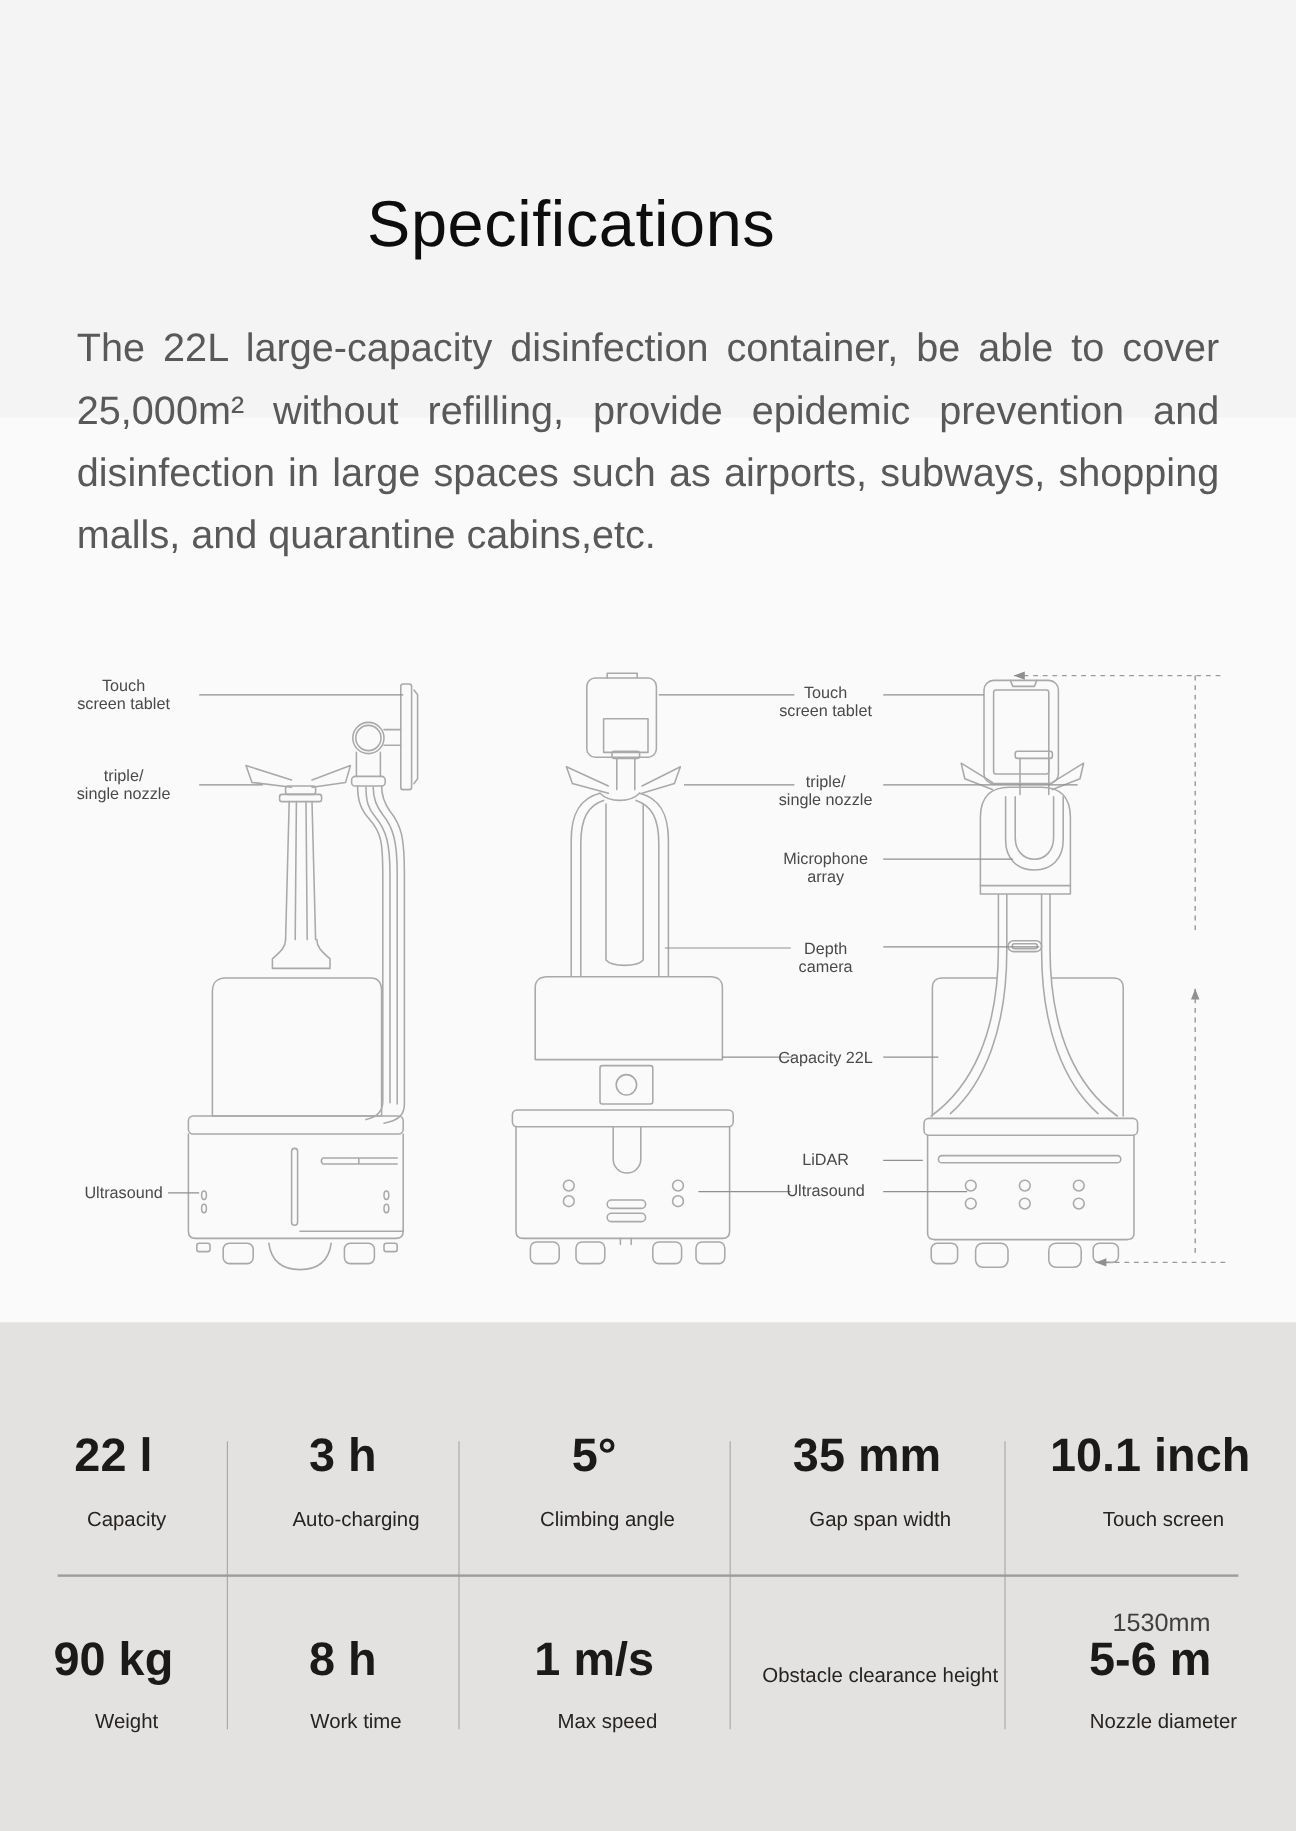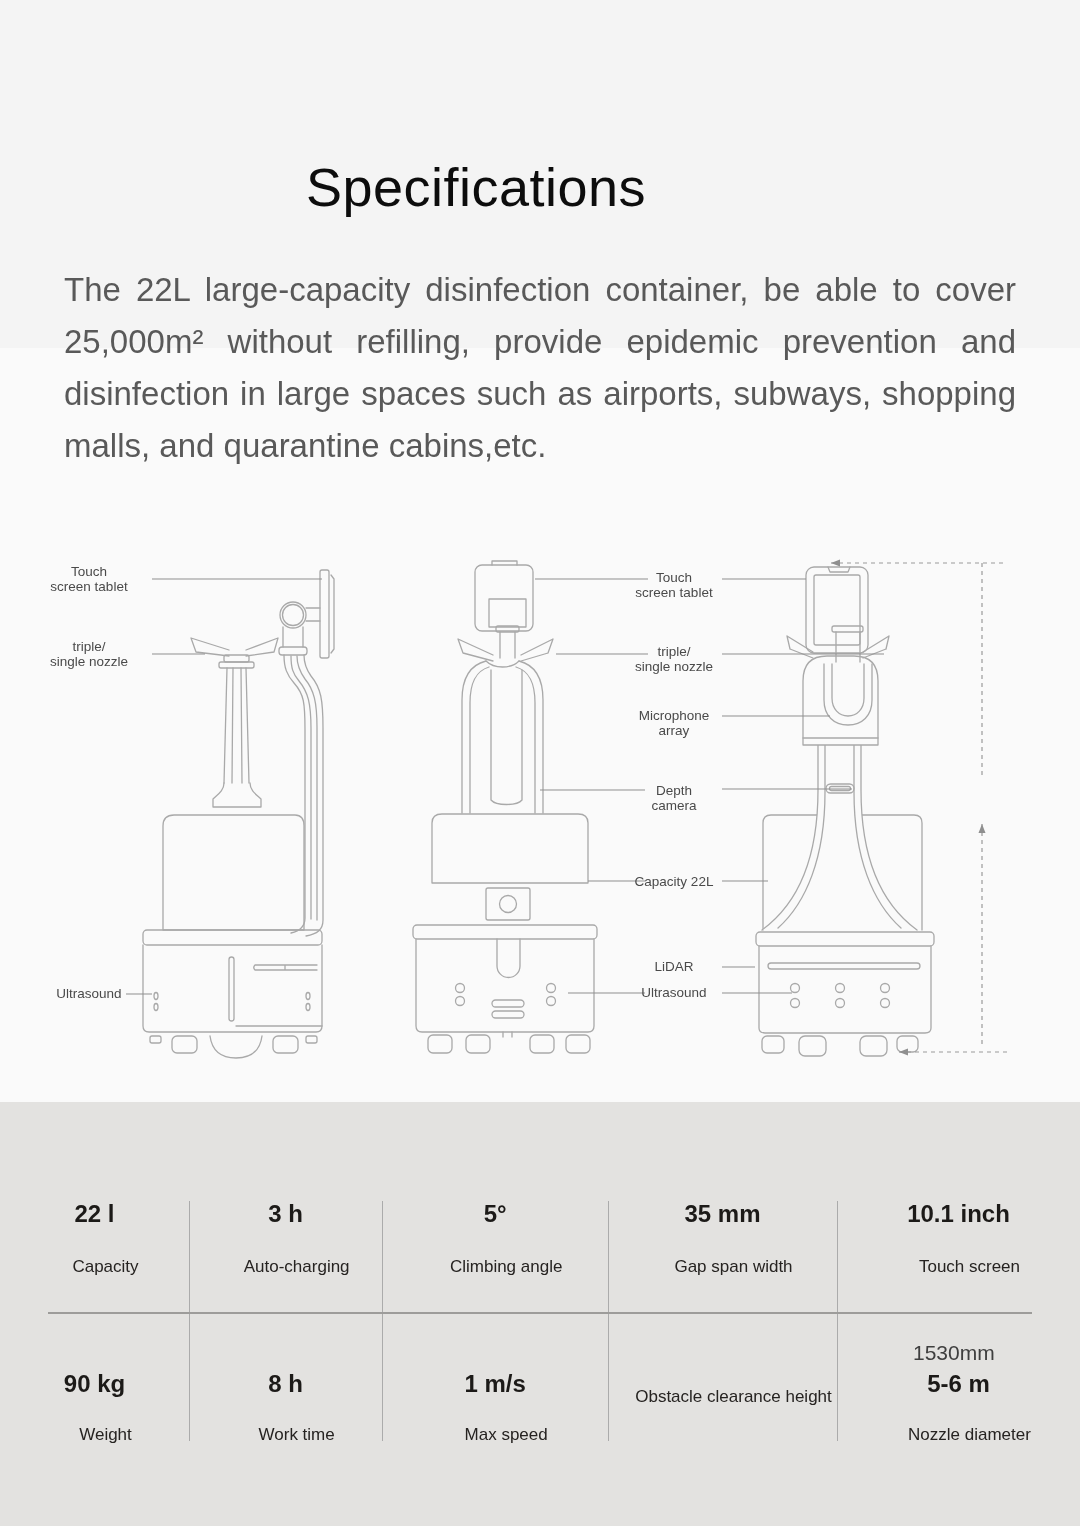--- a/index.html
+++ b/index.html
@@ -8,39 +8,39 @@
   .band{position:absolute;left:0;width:1080px;}
   .band-top{top:0;height:348px;background:#f4f4f4;}
   .band-mid{top:348px;height:754px;background:#fafafa;}
   .band-table{top:1102px;height:424px;background:#e3e2e0;}
 
   .page-title{position:absolute;top:120px;left:0;width:952px;text-align:center;
     font-size:54px;font-weight:400;color:#0d0d0d;letter-spacing:0.5px;}
   .intro{position:absolute;top:231px;left:64px;width:952px;
     font-size:33px;line-height:52px;color:#595959;text-align:justify;}
 
-  .diagram-layer{position:absolute;top:555px;left:0;width:880px;height:515px;}
+  .diagram-layer{position:absolute;top:555px;left:14px;width:880px;height:515px;}
   .dlabel{position:absolute;font-size:13.5px;line-height:15px;color:#4a4a4a;
     text-align:center;white-space:pre-line;}
   .dlabel-left{left:29px;width:120px;}
   .dlabel-mid{left:612px;width:124px;}
   .dim-label{position:absolute;left:913px;top:786px;width:120px;text-align:left;
     font-size:21px;color:#3f3f3f;}
 
   svg .ln{fill:none;stroke:#a9a9a9;stroke-width:1.3;stroke-linecap:round;stroke-linejoin:round;}
   svg .leader{fill:none;stroke:#8f8f8f;stroke-width:1;}
   svg .dash{fill:none;stroke:#9a9a9a;stroke-width:1.2;stroke-dasharray:4 4;}
   svg .arrow{fill:#8f8f8f;stroke:none;}
   svg .occlude{fill:#fafafa;stroke:none;}
 
   .spec-row{position:absolute;left:0;width:1080px;display:flex;}
   .spec-row-1{top:1195px;}
   .spec-row-2{top:1365px;}
   .spec-cell{text-align:center;}
-  .spec-value{font-size:24px;line-height:38px;font-weight:bold;color:#1c1a18;}
+  .spec-value{font-size:39px;line-height:38px;font-weight:bold;color:#1c1a18;}
   .spec-label{font-size:17px;color:#262321;padding-left:22px;}
   .spec-row-1 .spec-label{margin-top:24px;}
   .spec-row-2 .spec-label{margin-top:22px;}
   .vdiv{position:absolute;top:1201px;height:240px;width:1px;background:#ababab;}
   .hdiv{position:absolute;top:1312px;left:48px;width:984px;height:2px;background:#9d9c9a;}
 </style>
 </head>
 <body>
 
 <div class="page">

